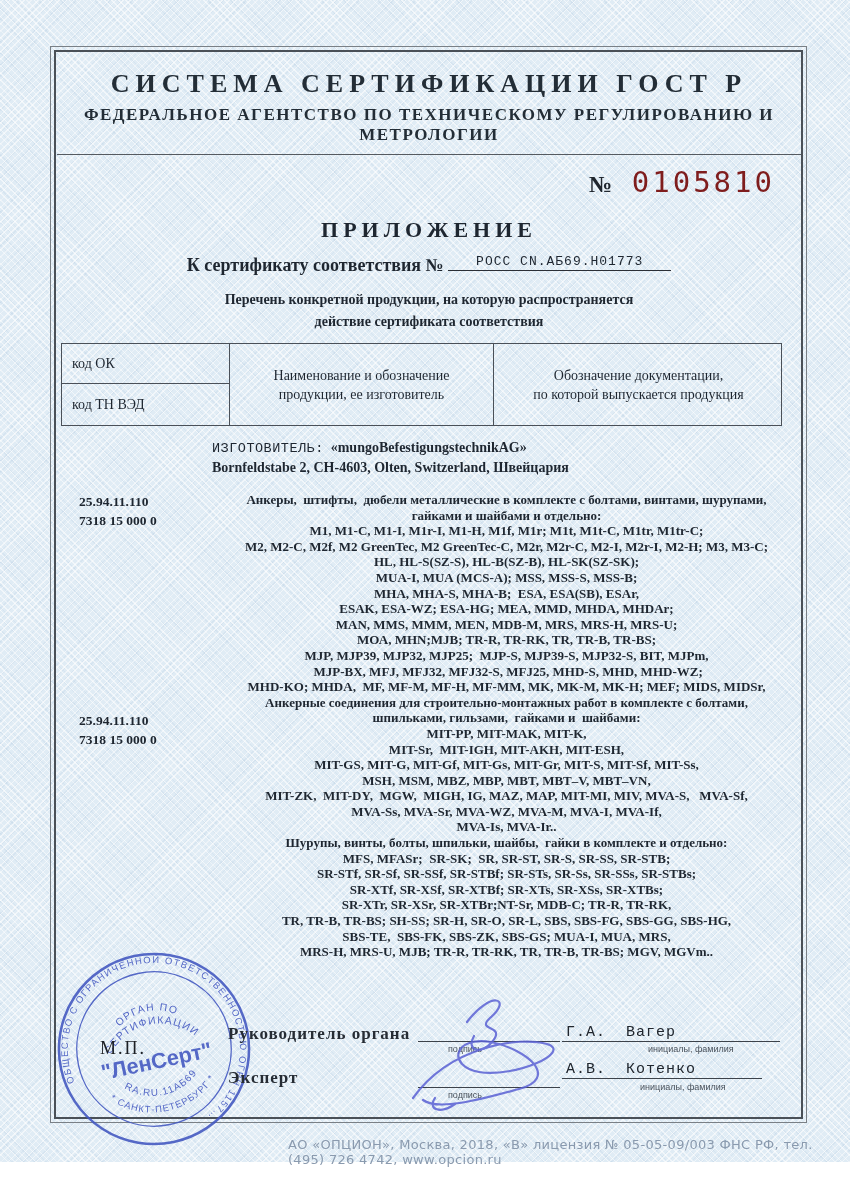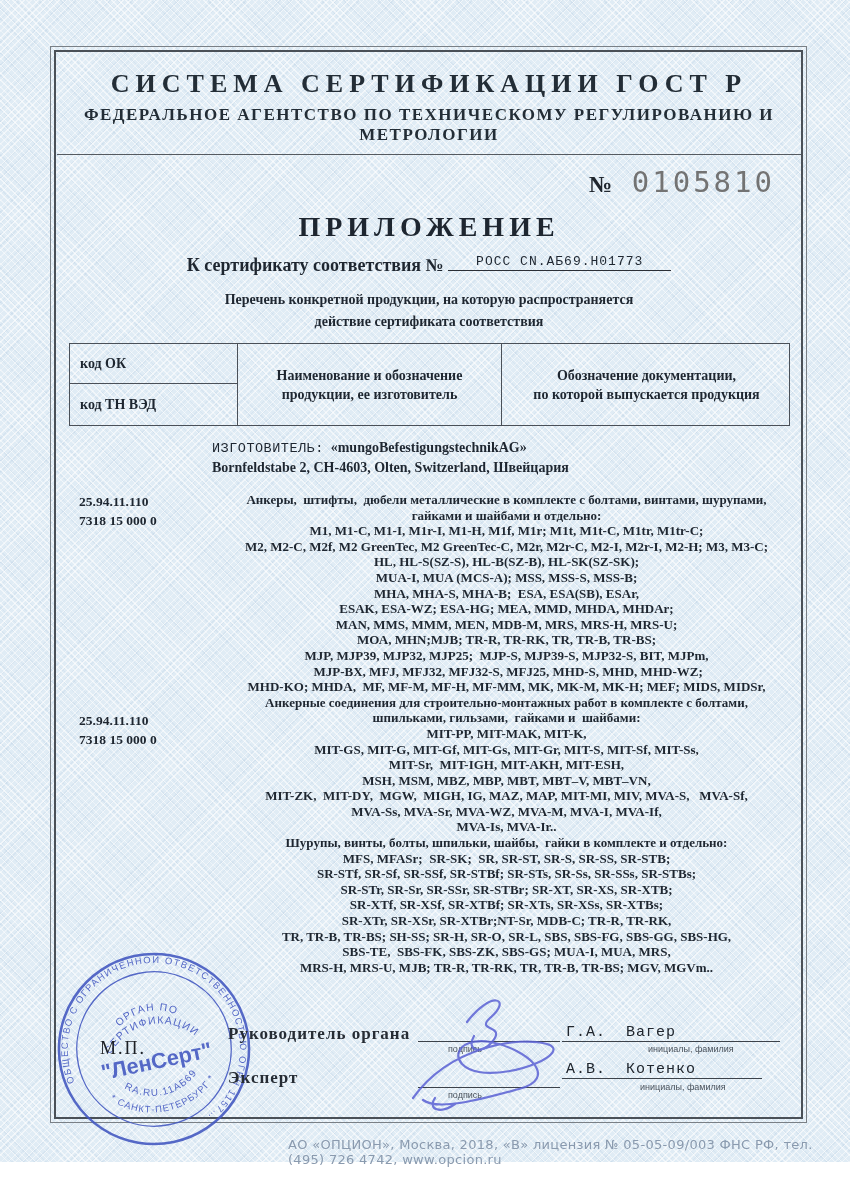--- a/index.html
+++ b/index.html
@@ -17,34 +17,34 @@
   .frame-inner{position:absolute;left:3px;top:3px;right:3px;bottom:3px;
          border:2.5px solid #4a5057;box-sizing:border-box;}
   .content{position:absolute;left:57px;top:53px;width:744px;height:883px;}
 
   .hdr{ text-align:center;padding-top:16px;border-bottom:1.5px solid #555a60;padding-bottom:9px;}
   .hdr-title{font-size:26px;font-weight:bold;letter-spacing:6px;color:#232d36;}
   .hdr-sub{font-size:17px;font-weight:bold;letter-spacing:1.5px;margin-top:6px;color:#232d36;}
 
   .numrow{text-align:right;padding-right:26px;margin-top:10px;}
   .num-sign{font-size:23px;font-weight:bold;color:#20262e;}
-  .num-value{font-family:"DejaVu Sans Mono",monospace;font-size:29px;color:#737373;
+  .num-value{font-family:"DejaVu Sans Mono",monospace;font-size:29px;color:#7f1d1d;
              letter-spacing:3px;margin-left:16px;font-weight:400;}
 
-  .app-title{text-align:center;font-size:28px;font-weight:bold;letter-spacing:5px;margin-top:12px;}
+  .app-title{text-align:center;font-size:22px;font-weight:bold;letter-spacing:5px;margin-top:18px;}
 
   .certline{text-align:center;margin-top:12px;font-size:18px;font-weight:bold;}
   .cert-value{display:inline-block;min-width:215px;border-bottom:1.3px solid #2b2f36;
       font-family:"Liberation Mono",monospace;font-size:13px;font-weight:400;
       transform:translateY(-6px);padding:0 4px 1px;letter-spacing:1px;text-align:center;}
 
   .listhead{text-align:center;font-size:14px;font-weight:bold;line-height:22px;margin-top:12px;}
 
   .cert-table{display:grid;grid-template-columns:168px 264px 289px;border:1.2px solid #4a5058;
-      margin-left:12px;margin-top:10px;width:721px;box-sizing:border-box;font-size:14px;font-weight:bold;}
+      margin-left:4px;margin-top:10px;width:721px;box-sizing:border-box;font-size:14px;font-weight:normal;}
   .t-col1{border-right:1.2px solid #4a5058;display:flex;flex-direction:column;}
   .t-c1a{height:39px;border-bottom:1.2px solid #4a5058;display:flex;align-items:center;padding-left:10px;}
   .t-c1b{height:41px;display:flex;align-items:center;padding-left:10px;}
   .t-col2{border-right:1.2px solid #4a5058;display:flex;flex-direction:column;
           justify-content:center;text-align:center;line-height:19px;}
   .t-col3{display:flex;flex-direction:column;justify-content:center;text-align:center;line-height:19px;}
 
   .body-block{position:relative;margin-top:14px;}
   .mfr{margin-left:155px;}
   .mfr-l1{font-size:13.5px;}
@@ -155,30 +155,29 @@
         </div>
         <div class="prod-section">
           <div class="code-block">
             <div class="code-line">25.94.11.110</div>
             <div class="code-line">7318 15 000 0</div>
           </div>
           <div class="lines">
             <div class="pline">Анкерные соединения для строительно-монтажных работ в комплекте с болтами,</div>
             <div class="pline">шпильками, гильзами,  гайками и  шайбами:</div>
             <div class="pline">MIT-PP, MIT-MAK, MIT-K,</div>
+            <div class="pline">MIT-Sr,  MIT-IGH, MIT-AKH, MIT-ESH,</div>
             <div class="pline">MIT-GS, MIT-G, MIT-Gf, MIT-Gs, MIT-Gr, MIT-S, MIT-Sf, MIT-Ss,</div>
-            <div class="pline">MIT-Sr,  MIT-IGH, MIT-AKH, MIT-ESH,</div>
             <div class="pline">MSH, MSM, MBZ, MBP, MBT, MBT–V, MBT–VN,</div>
             <div class="pline">MIT-ZK,  MIT-DY,  MGW,  MIGH, IG, MAZ, MAP, MIT-MI, MIV, MVA-S,   MVA-Sf,</div>
             <div class="pline">MVA-Ss, MVA-Sr, MVA-WZ, MVA-M, MVA-I, MVA-If,</div>
             <div class="pline">MVA-Is, MVA-Ir..</div>
             <div class="pline">Шурупы, винты, болты, шпильки, шайбы,  гайки в комплекте и отдельно:</div>
             <div class="pline">MFS, MFASr;  SR-SK;  SR, SR-ST, SR-S, SR-SS, SR-STB;</div>
             <div class="pline">SR-STf, SR-Sf, SR-SSf, SR-STBf; SR-STs, SR-Ss, SR-SSs, SR-STBs;</div>
-            <div class="pline">SR-STr, SR-Sr, SR-SSr, SR-STBr; SR-XT, SR-XS, SR-XTB;</div>
             <div class="pline">SR-XTf, SR-XSf, SR-XTBf; SR-XTs, SR-XSs, SR-XTBs;</div>
             <div class="pline">SR-XTr, SR-XSr, SR-XTBr;NT-Sr, MDB-C; TR-R, TR-RK,</div>
             <div class="pline">TR, TR-B, TR-BS; SH-SS; SR-H, SR-O, SR-L, SBS, SBS-FG, SBS-GG, SBS-HG,</div>
             <div class="pline">SBS-TE,  SBS-FK, SBS-ZK, SBS-GS; MUA-I, MUA, MRS,</div>
             <div class="pline">MRS-H, MRS-U, MJB; TR-R, TR-RK, TR, TR-B, TR-BS; MGV, MGVm..</div>
           </div>
         </div>
       </div>
   </div>
 </div>

